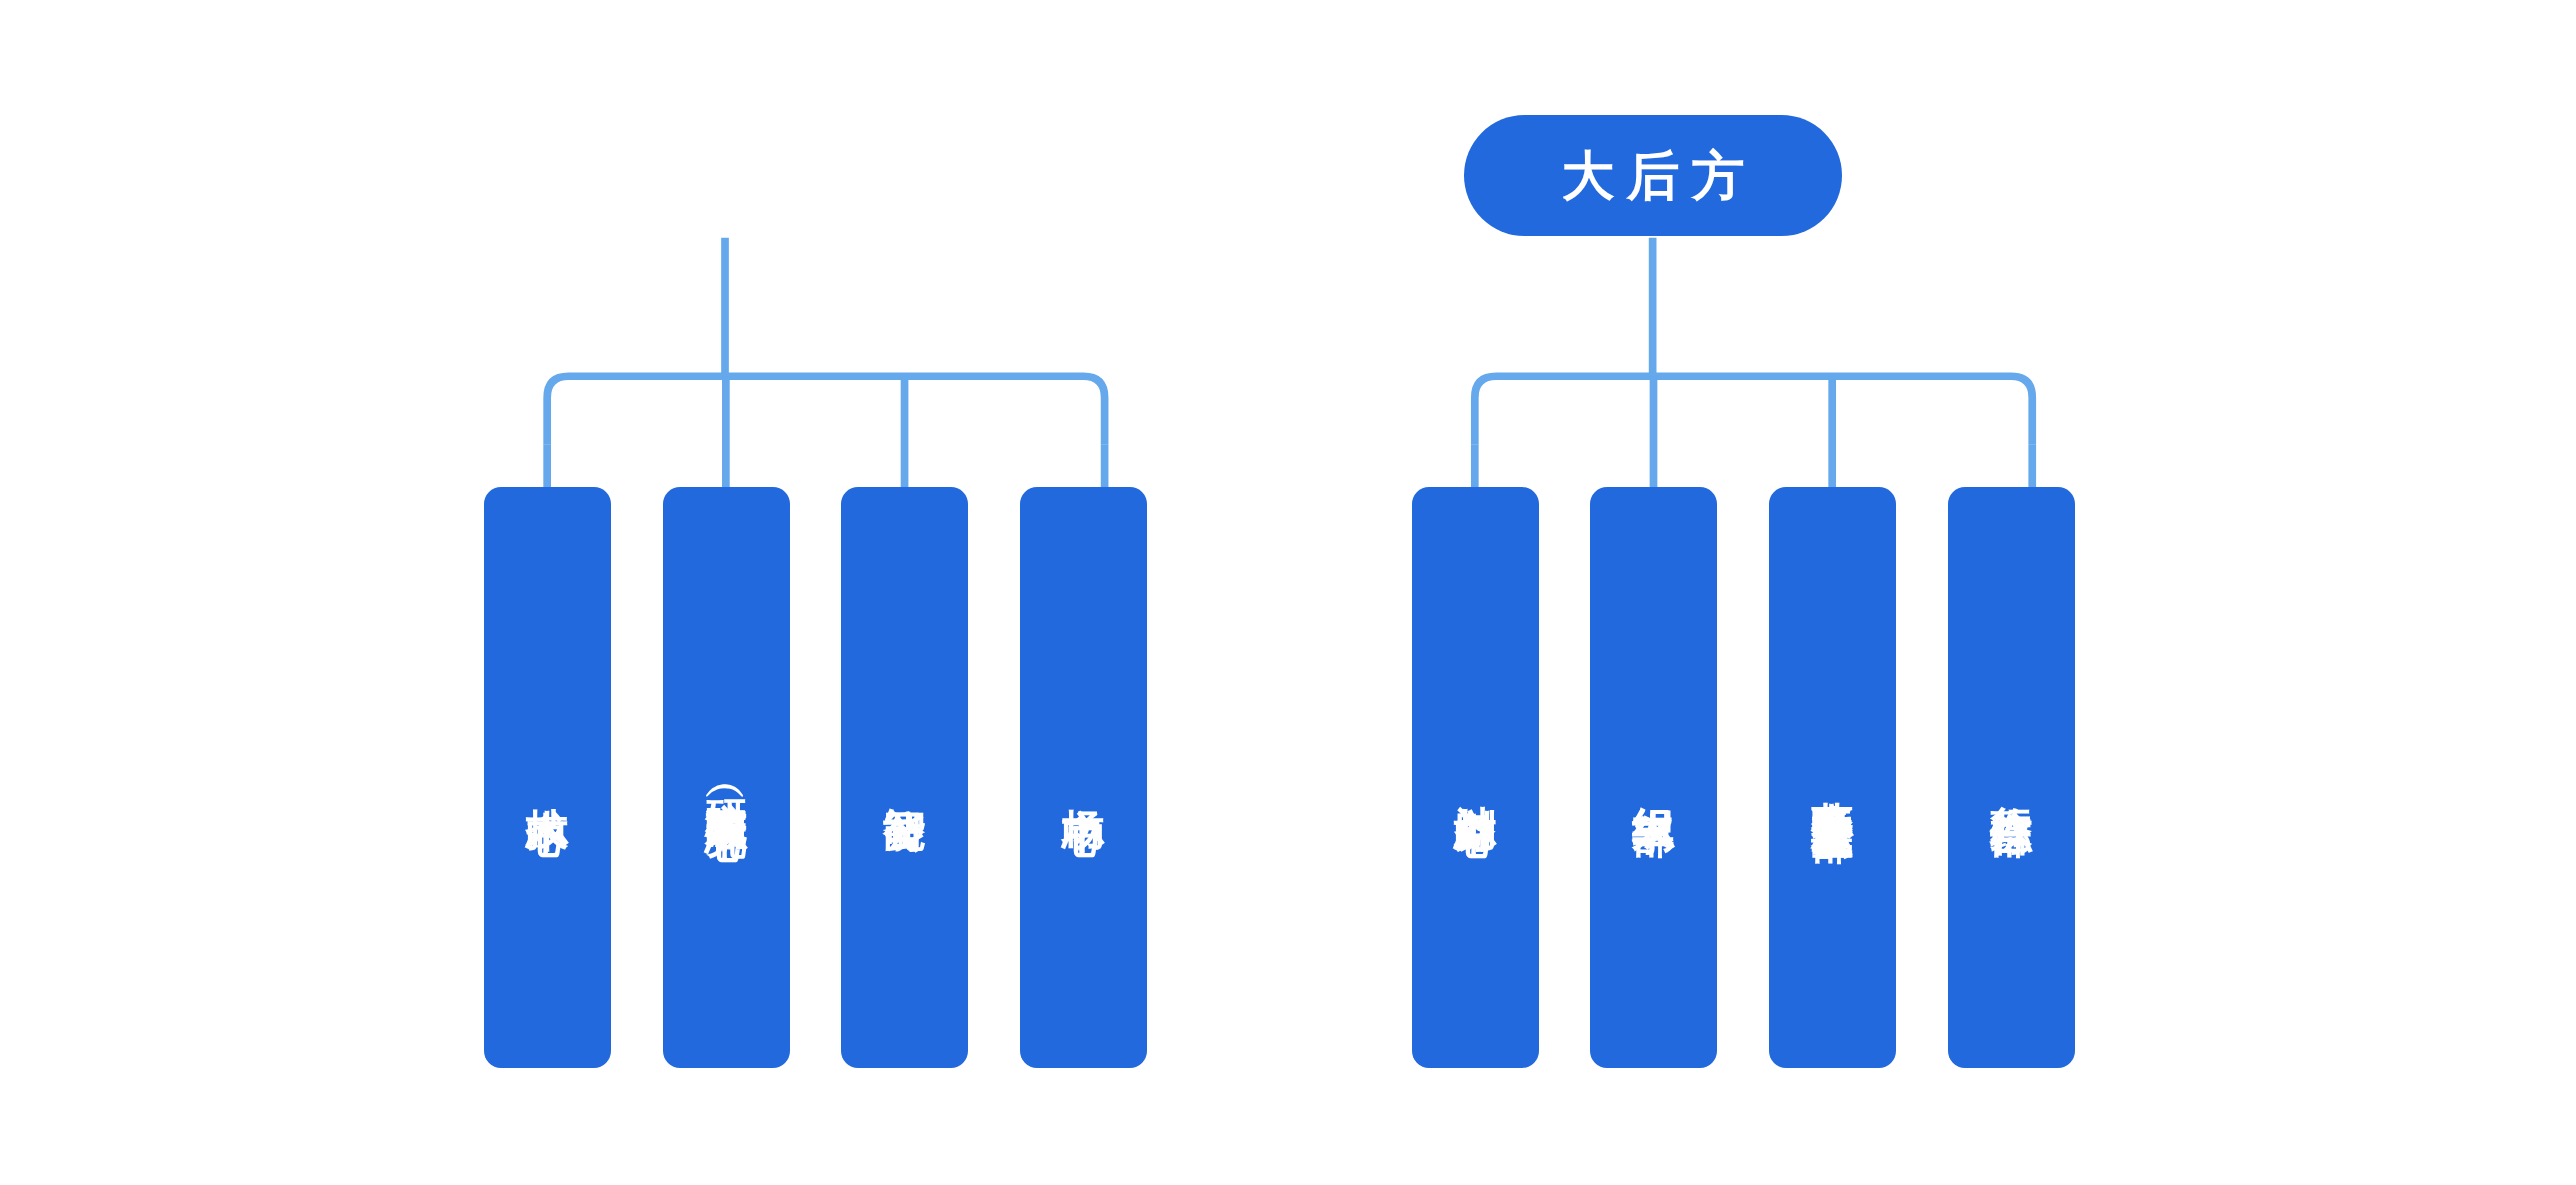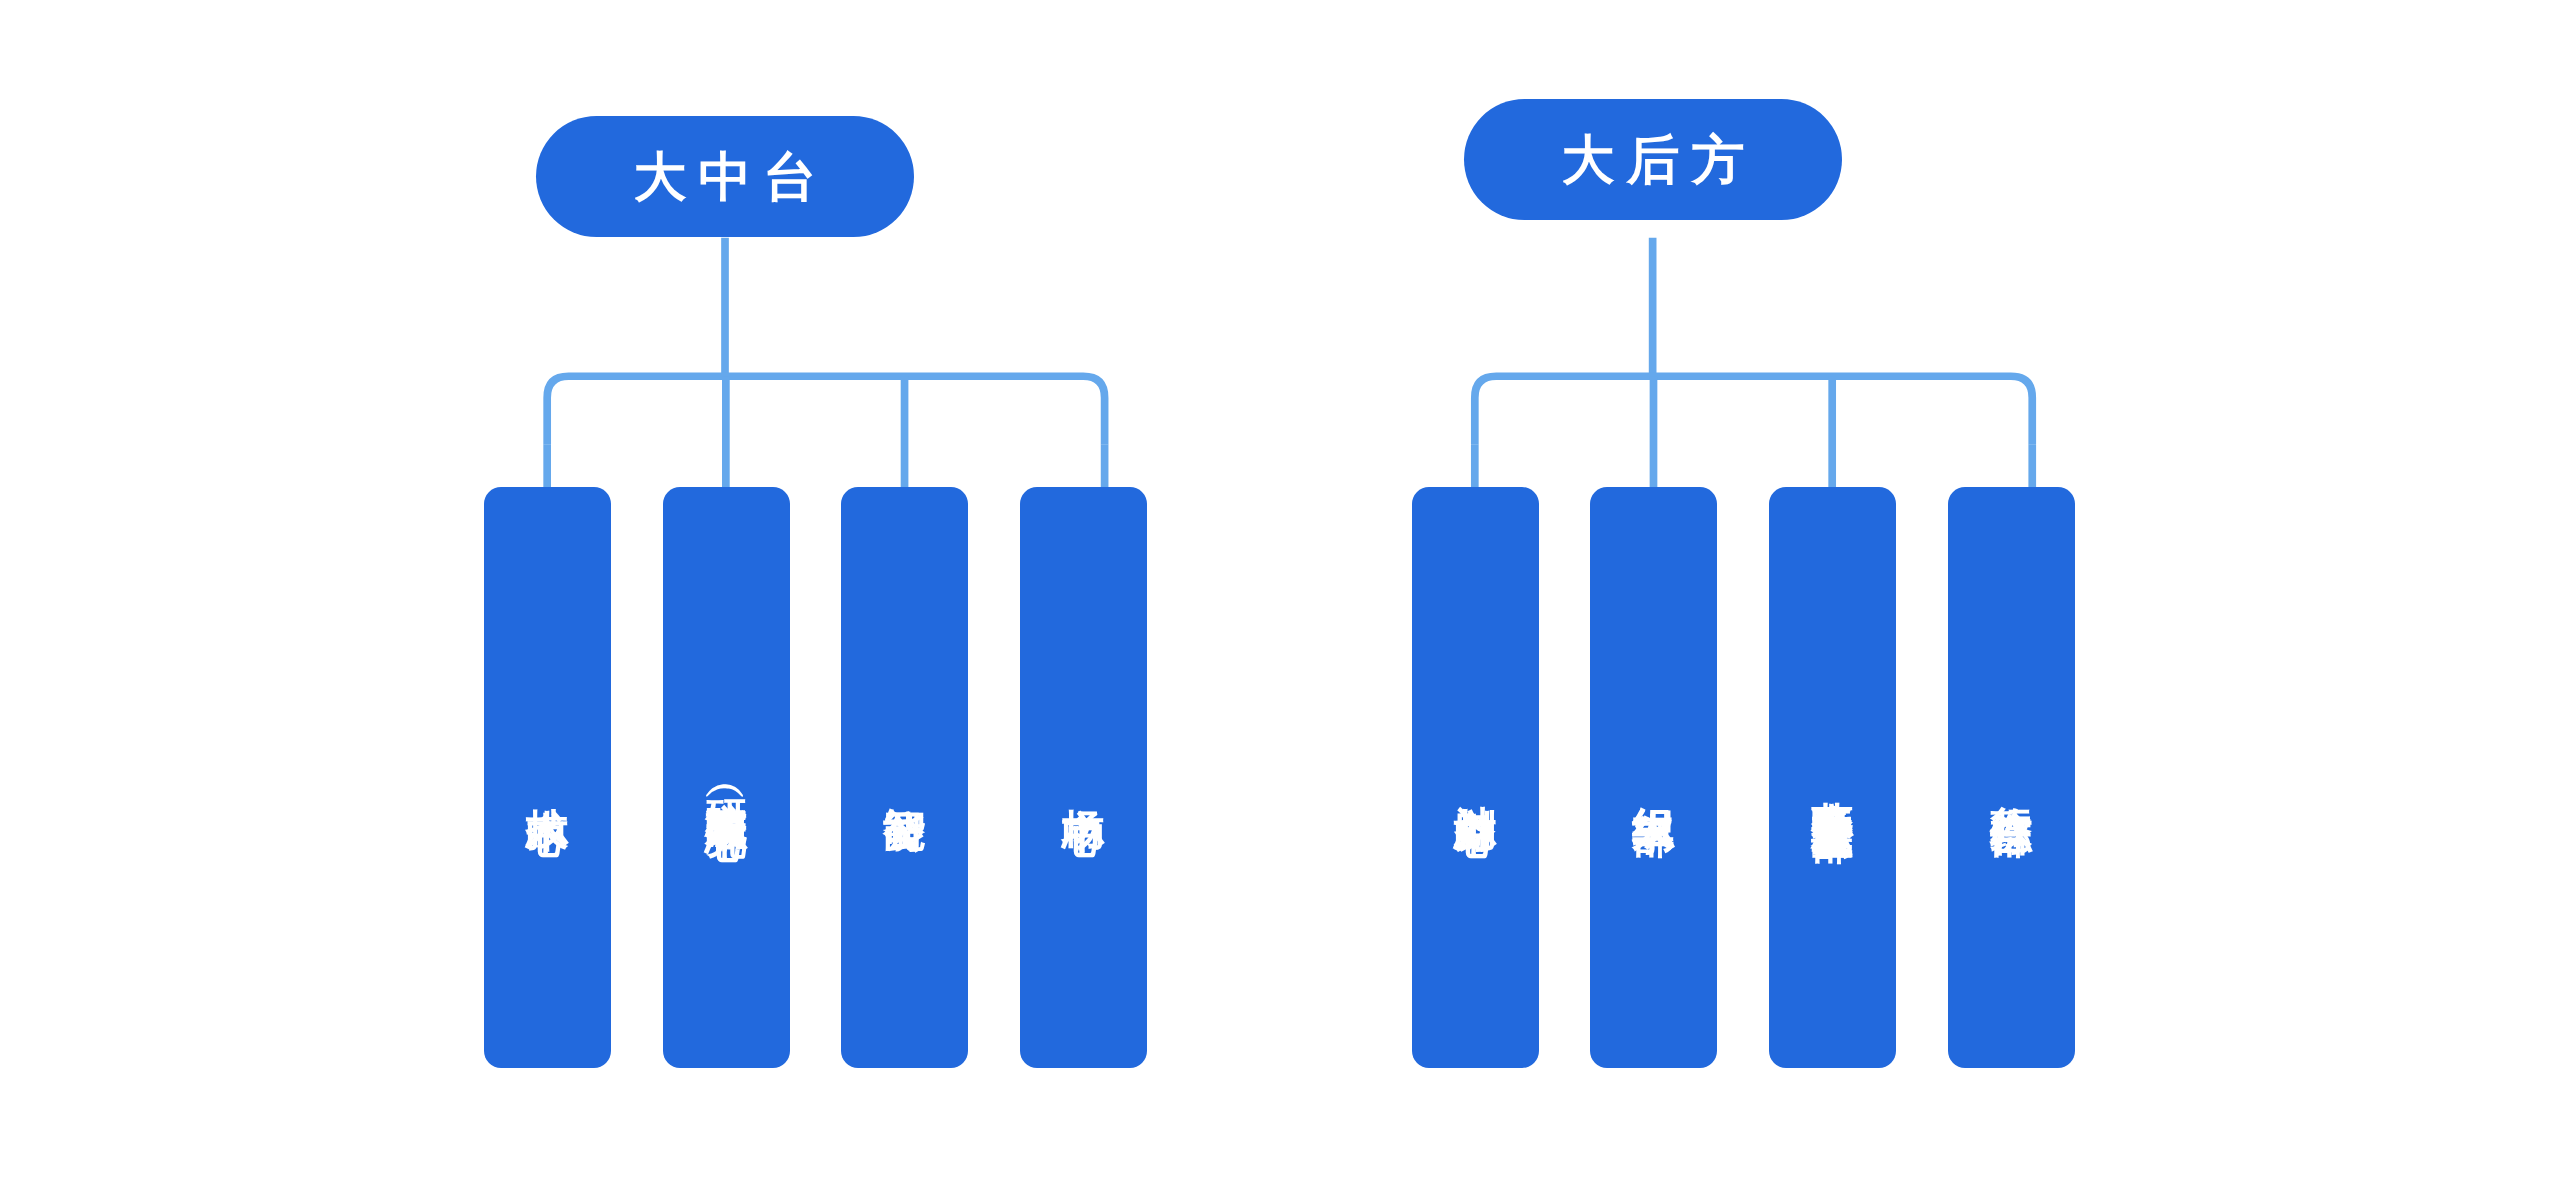--- a/index.html
+++ b/index.html
@@ -105,25 +105,22 @@
                L 1725 465 Q 1725 440 1750 440
                L 2352 440 Q 2377 440 2377 465
                L 2377 520"></path>
       <path d="M 1725 520 L 1725 570"></path>
       <path d="M 1934 440 L 1934 570"></path>
       <path d="M 2143 440 L 2143 570"></path>
       <path d="M 2377 520 L 2377 570"></path>
     </g>
   </svg>
 
-  <div class="group-header" style="left:536px; top:116px; width:378px; height:121px;">
-    <span class="group-header-label">大中台</span>
-  </div>
 
-  <div class="group-header" style="left:1464px; top:99px; width:378px; height:121px;">
+  <div class="group-header" style="left:1464px; top:115px; width:378px; height:121px;">
     <span class="group-header-label">大后方</span>
   </div>
 
   <div class="node-box" style="left:484px; top:487px; width:127px; height:581px;">
     <span class="node-label">技术中心</span>
   </div>
 
   <div class="node-box" style="left:663px; top:487px; width:127px; height:581px;">
     <span class="node-label wrap2">研究院（碳中和研究中心）</span>
   </div>

